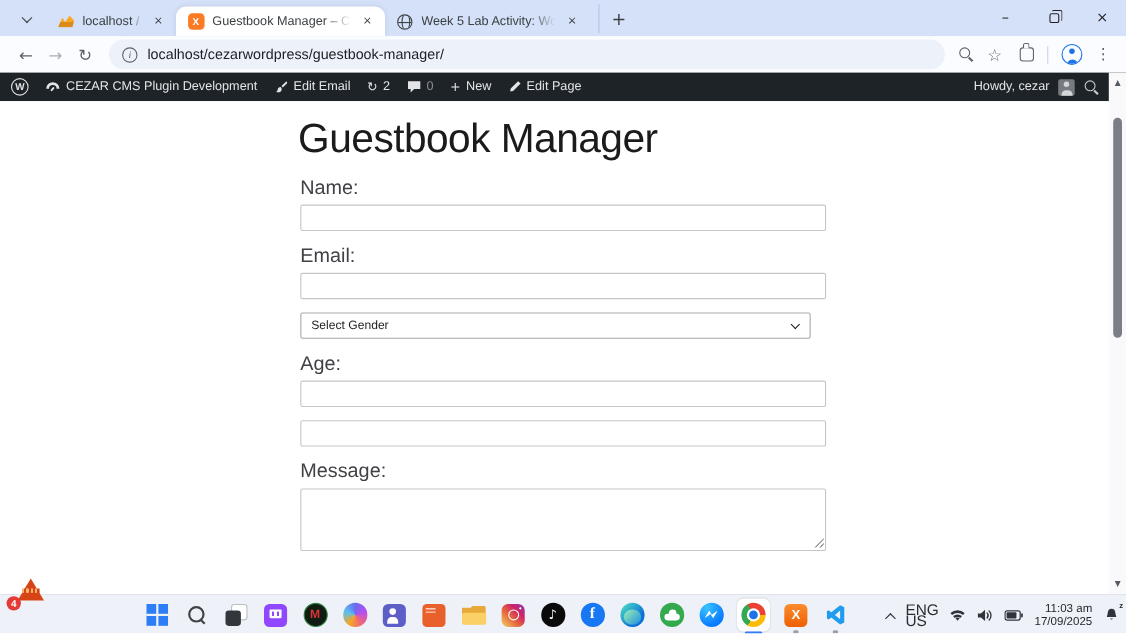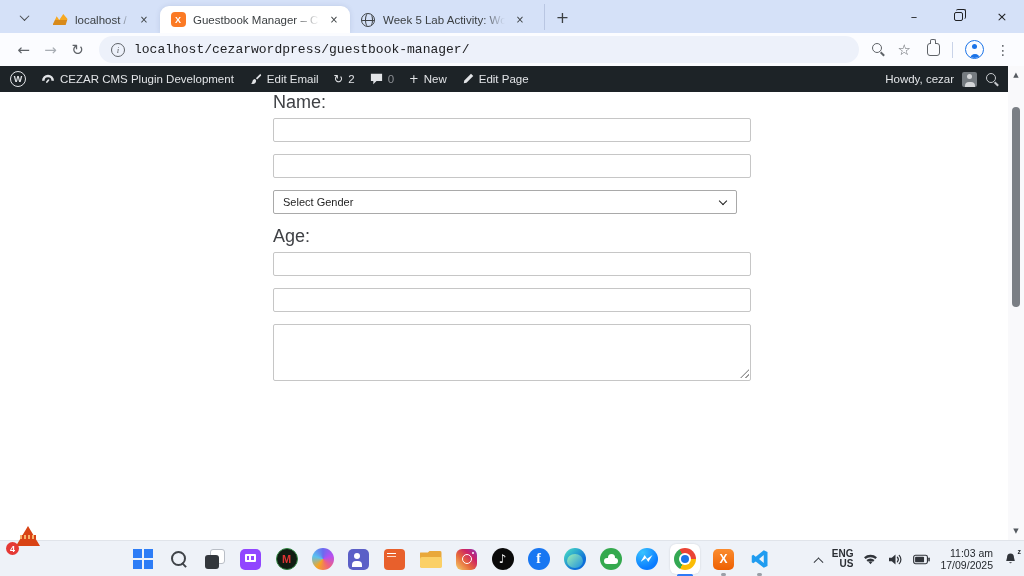--- a/index.html
+++ b/index.html
@@ -31,21 +31,21 @@
   .fav-globe { width:14px; height:14px; border-radius:50%; border:1.4px solid #3c4043; position:relative; overflow:hidden; }
   .fav-globe::before { content:""; position:absolute; left:50%; top:-2px; bottom:-2px; width:6px; margin-left:-3px; border:1.2px solid #3c4043; border-radius:50%; }
   .fav-globe::after { content:""; position:absolute; left:-2px; right:-2px; top:50%; height:0; border-top:1.2px solid #3c4043; }
 
   
   .toolbar { position:absolute; left:0; top:33px; width:1024px; height:33px; background:#fbfcff; display:flex; align-items:center; padding:0 10px; }
   .nav-btn { width:27px; height:27px; display:flex; align-items:center; justify-content:center; font-size:15px; color:#5f6368; }
   .nav-btn.disabled { color:#a9aeb4; }
   .omnibox { flex:1; height:27px; margin:0 12px 0 8px; background:#edf1fa; border-radius:14px; display:flex; align-items:center; padding:0 12px; gap:9px; }
   .info-ic { width:14px; height:14px; border:1.3px solid #5f6368; border-radius:50%; color:#5f6368; font-size:9px; display:flex; align-items:center; justify-content:center; font-style:italic; font-family:"Liberation Serif",serif; }
-  .url-text { font-size:13px; color:#202124;font-family:Liberation Mono, monospace; }
+  .url-text { font-size:13px; color:#202124; }
   .tb-right { display:flex; align-items:center; gap:12px; padding-right:4px; }
   .mag { position:relative; width:15px; height:15px; }
   .mag::before { content:""; position:absolute; left:1px; top:1px; width:8px; height:8px; border:1.7px solid #5f6368; border-radius:50%; }
   .mag::after { content:""; position:absolute; right:1px; bottom:2px; width:5px; height:1.7px; background:#5f6368; transform:rotate(45deg); }
   .star-ic { font-size:15px; color:#5f6368; }
   .ext-ic { width:13px; height:13px; border:1.7px solid #5f6368; border-radius:3px; position:relative; margin-left:4px; }
   .ext-ic::before { content:""; position:absolute; left:2px; top:-5px; width:4px; height:4px; border:1.7px solid #5f6368; border-bottom:none; border-radius:2px 2px 0 0; background:#fbfcff; }
   .tb-div { width:1px; height:16px; background:#c9d3e8; }
   .profile-ic { width:19px; height:19px; border:1.8px solid #1a73e8; border-radius:50%; position:relative; overflow:hidden; }
   .profile-ic::before { content:""; position:absolute; left:50%; top:3px; width:5px; height:5px; margin-left:-2.5px; border-radius:50%; background:#1a73e8; }
@@ -129,21 +129,21 @@
   .ic-cloud::after { content:""; position:absolute; left:8px; bottom:9px; width:7px; height:7px; border-radius:50%; background:#fff; }
   .ic-msgr { width:22px; height:22px; background:radial-gradient(circle at 30% 20%,#38c3ff,#0a7cff 70%); position:relative; }
   .ic-msgr::before { content:""; position:absolute; left:5px; top:7px; width:12px; height:7px; background:#fff; clip-path:polygon(0 100%,35% 0,55% 55%,100% 0,65% 100%,45% 45%); }
   .ic-chrome { width:22px; height:22px; background:conic-gradient(from -30deg,#ea4335 0 33%,#fbbc05 0 66%,#34a853 0 100%); position:relative; }
   .ic-chrome::before { content:""; position:absolute; left:50%; top:50%; width:12px; height:12px; margin:-6px 0 0 -6px; border-radius:50%; background:#fff; }
   .ic-chrome::after { content:""; position:absolute; left:50%; top:50%; width:8px; height:8px; margin:-4px 0 0 -4px; border-radius:50%; background:#1a73e8; }
   .ic-xampp { width:21px; height:21px; border-radius:5px; background:linear-gradient(180deg,#fb8c2e,#ee6002); color:#fff; font-size:12px; font-weight:bold; display:flex; align-items:center; justify-content:center; }
   .ic-vscode { width:20px; height:20px; }
   .tb-tray { position:absolute; right:6px; top:0; height:36px; display:flex; align-items:center; gap:10px; color:#1f2328; }
   .tray-chev { width:7px; height:7px; border-right:1.6px solid #30343a; border-bottom:1.6px solid #30343a; transform:rotate(225deg) translate(-2px,-2px); }
-  .tray-lang { font-size:10px; line-height:10.5px; text-align:right; color:#2a2e33;font-weight:bold; }
+  .tray-lang { font-size:14px; line-height:10.5px; text-align:left; color:#2a2e33; }
   .tray-datetime { font-size:10.5px; line-height:12px; text-align:right; color:#1f2328; }
   .tray-svg { display:block; }
   .bell-wrap { position:relative; }
   .bell-z { position:absolute; right:-3px; top:-4px; font-size:7px; color:#1f2328; font-weight:bold; }
 </style>
 </head>
 <body>
 
 <div class="screen">
 
@@ -244,47 +244,50 @@
     </span>
     <span class="ab-right">
       <span>Howdy, cezar</span>
       <span class="ab-avatar"></span>
       <span class="mag mag-light"></span>
     </span>
   </div>
 
   <div class="content">
     <div class="form-col">
+      <h1 class="page-title">Guestbook Manager</h1>
 
       <div class="field">
         <label class="field-label">Name:</label>
         <input class="txt-input" type="text" value="" style="">
       </div>
 
       <div class="field">
+        <label class="field-label">Email:</label>
         <input class="txt-input" type="text" value="" style="">
       </div>
 
       <div class="field">
         <div class="select-box">
           <span class="select-value">Select Gender</span>
           <span class="select-chev"></span>
         </div>
       </div>
 
       <div class="field">
         <label class="field-label">Age:</label>
         <input class="txt-input" type="text" value="" style="">
       </div>
 
       <div class="field">
         <input class="txt-input" type="text" value="" style="">
       </div>
 
       <div class="field">
+        <label class="field-label">Message:</label>
         <div class="textarea-wrap">
           <textarea class="txt-area" style=""></textarea>
           <span class="resize-grip"></span>
         </div>
       </div>
     </div>
   </div>
 
   <div class="pg-scroll">
     <span class="pg-arrow up glyph">▲</span>

